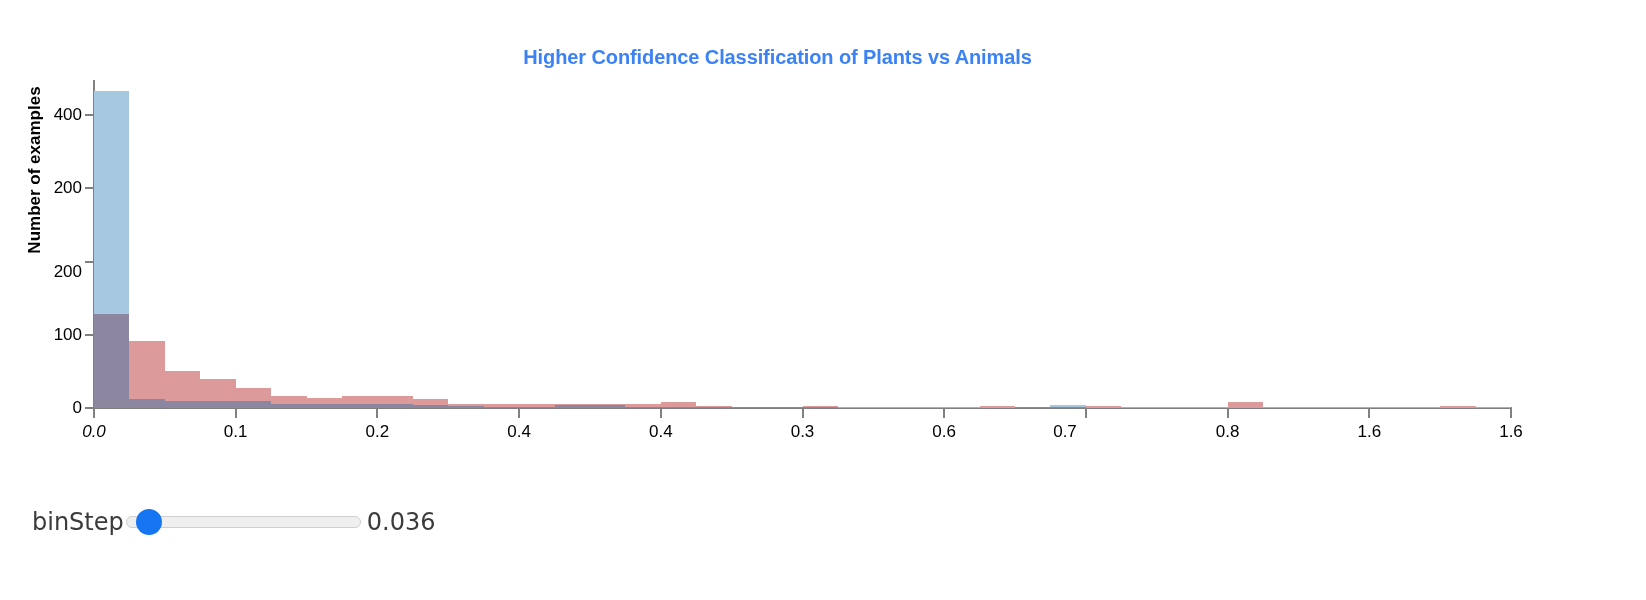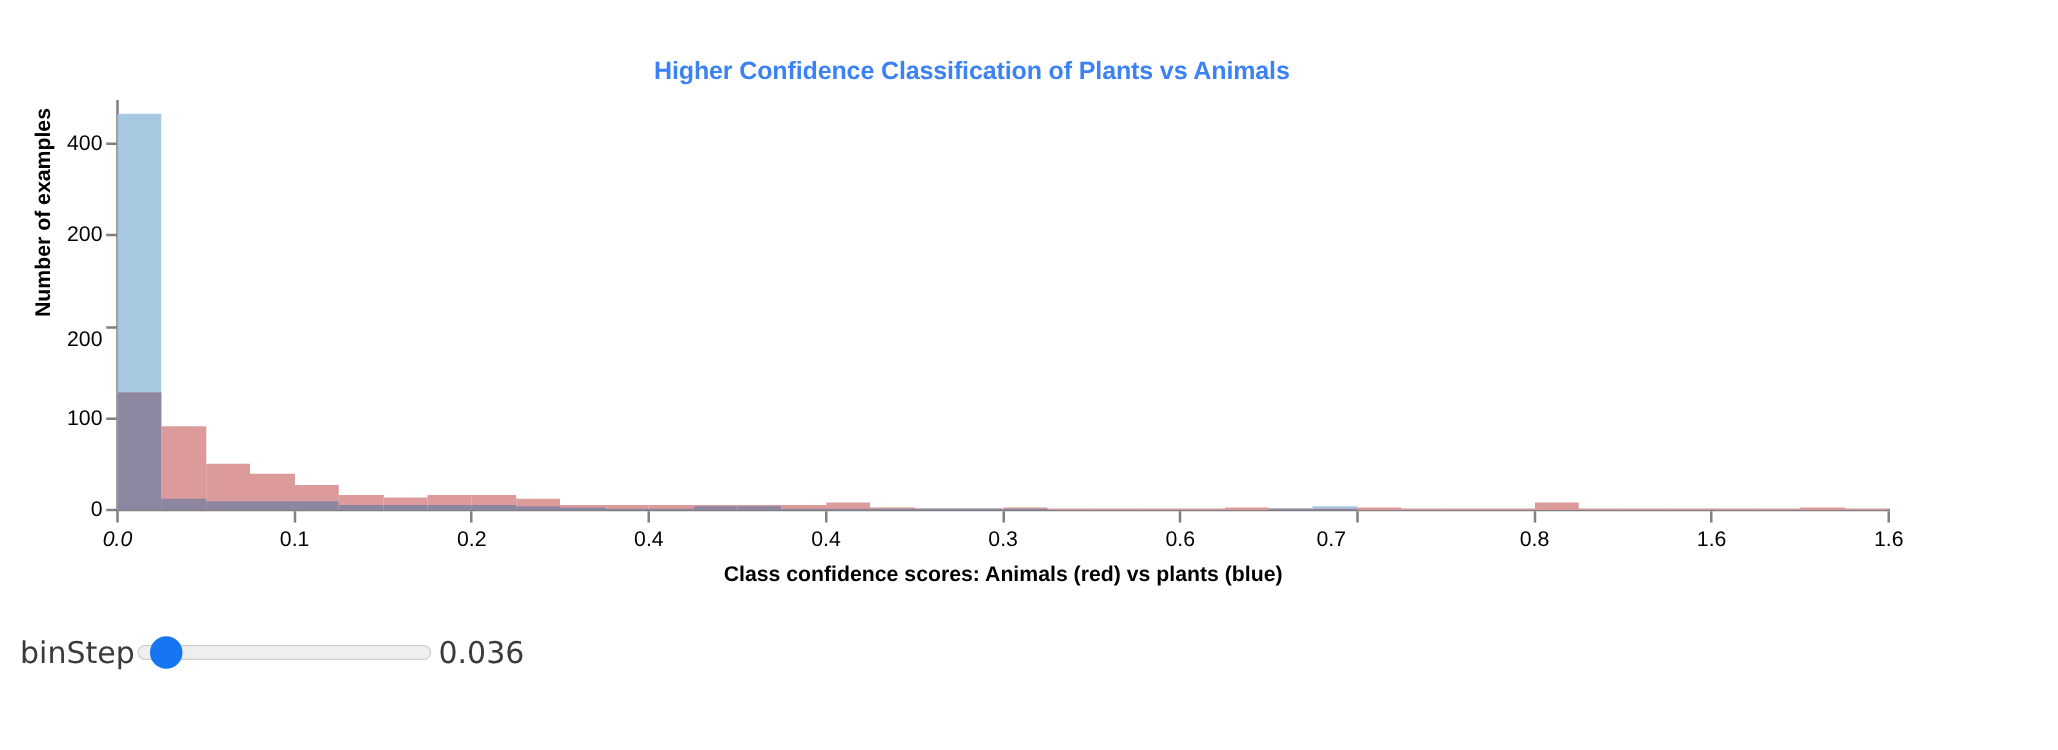--- a/index.html
+++ b/index.html
@@ -137,21 +137,21 @@
     left: 0;
     top: 492px;
     width: 1646px;
     height: 60px;
     display: flex;
     align-items: center;
   }
   #slider-label {
     font-size: 24px;
     color: #3b3b3b;
-    margin-left: 16px;
+    margin-left: 32px;
     font-family: "DejaVu Sans", sans-serif;
   }
   #slider-track-wrap {
     position: relative;
     width: 235px;
     height: 26px;
     margin-left: 2px;
     display: flex;
     align-items: center;
   }
@@ -315,21 +315,20 @@
         <div class="bar" style="left: 1169.02px; width: 35.425px; height: 1.46364px; background: rgb(220, 154, 154);"></div>
         <div class="bar" style="left: 1204.45px; width: 35.425px; height: 1.46364px; background: rgb(220, 154, 154);"></div>
         <div class="bar" style="left: 1239.88px; width: 35.425px; height: 1.46364px; background: rgb(220, 154, 154);"></div>
         <div class="bar" style="left: 1275.3px; width: 35.425px; height: 1.46364px; background: rgb(220, 154, 154);"></div>
         <div class="bar" style="left: 1310.72px; width: 35.425px; height: 1.46364px; background: rgb(220, 154, 154);"></div>
         <div class="bar" style="left: 1346.15px; width: 35.425px; height: 2.19545px; background: rgb(220, 154, 154);"></div>
         <div class="bar" style="left: 1381.58px; width: 35.425px; height: 1.46364px; background: rgb(220, 154, 154);"></div>
       </div>
   </div>
 
-  <div id="x-axis-title">Class confidence scores: Animals (red) vs plants (blue)</div>
 </div>
 
 <div id="widget">
   <div id="slider-label">binStep</div>
   <div id="slider-track-wrap">
     <div id="slider-track"></div>
     <div id="slider-thumb" style="left: 10.27px;"></div>
   </div>
   <div id="slider-value">0.036</div>
 </div>

